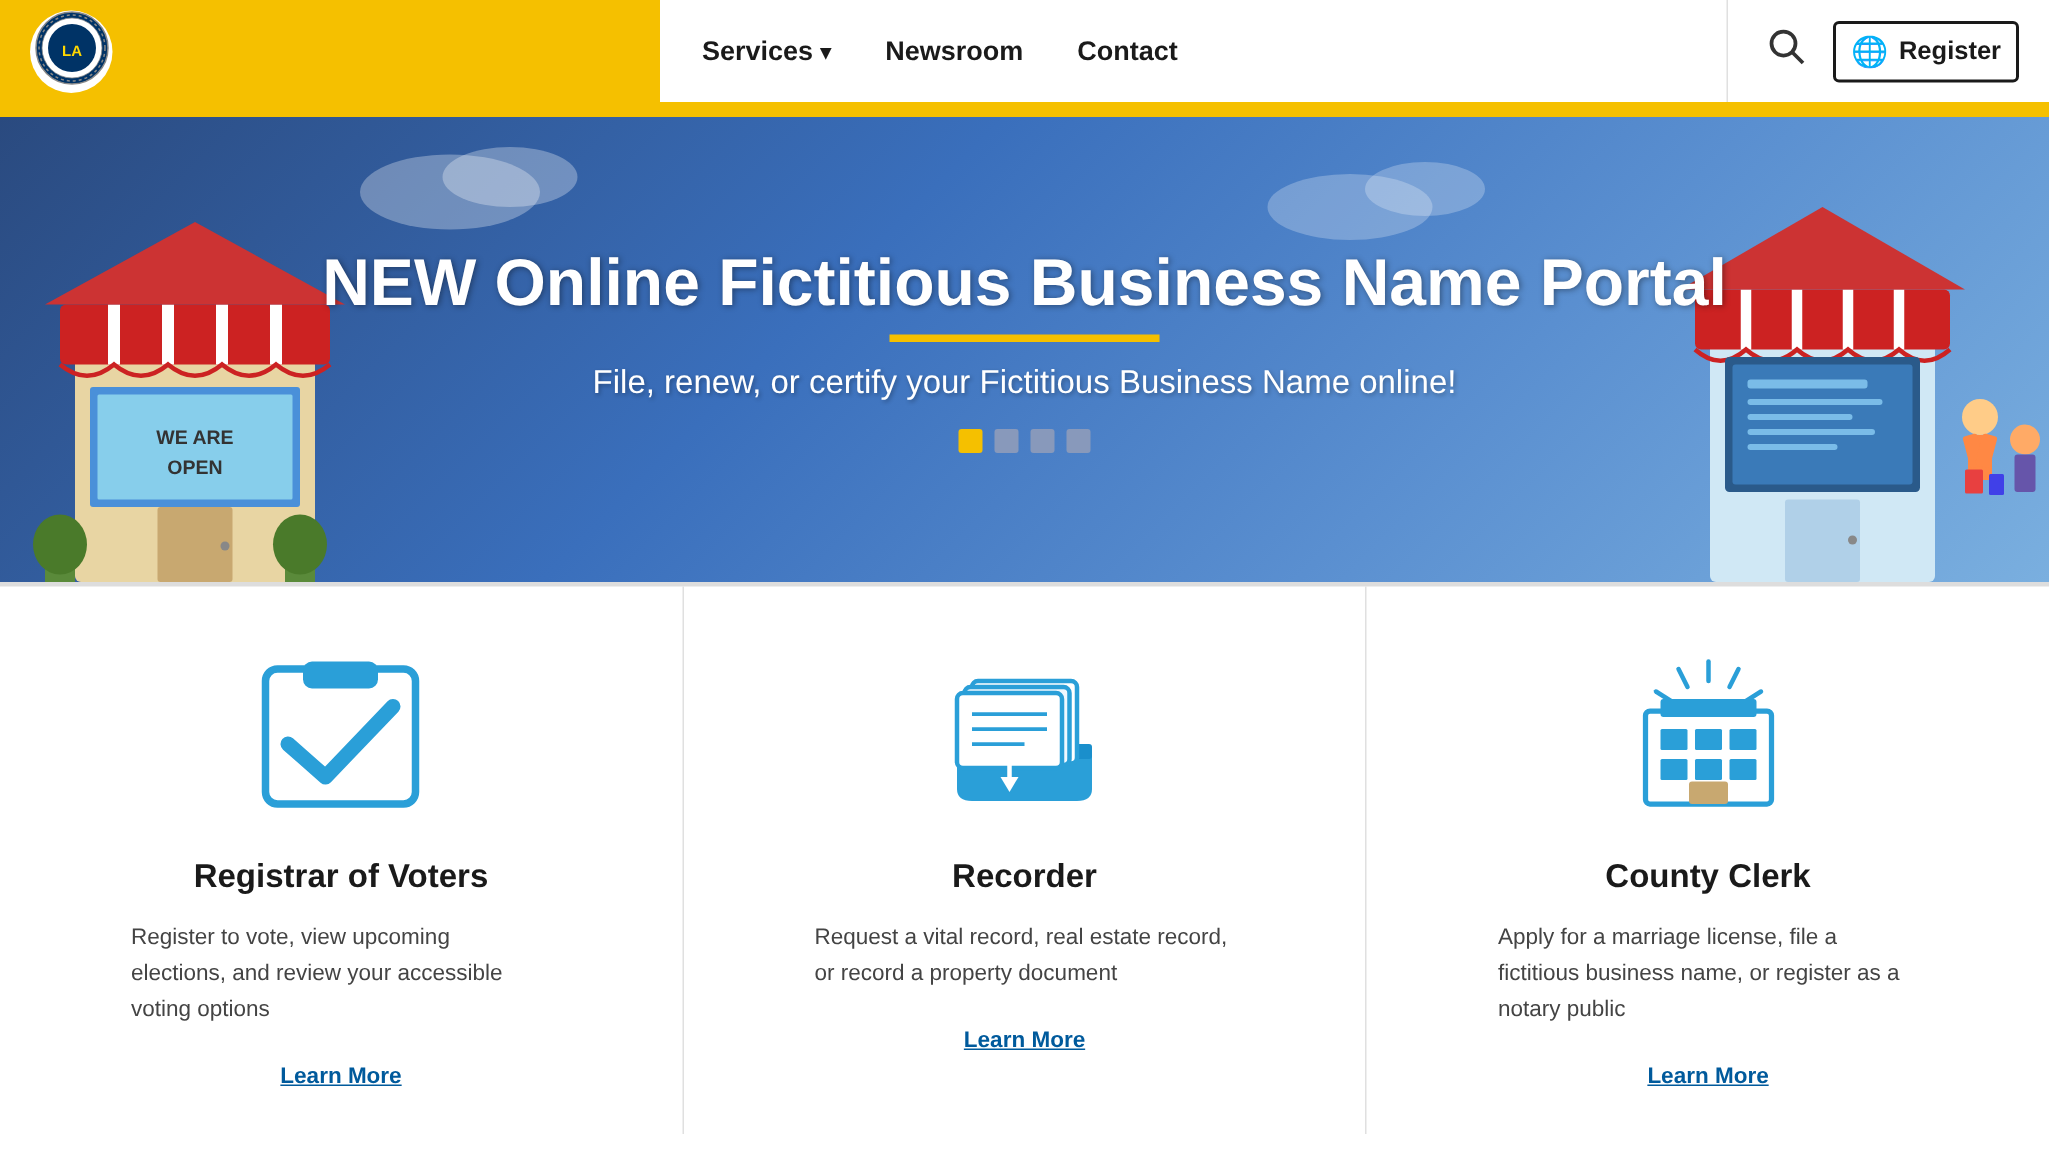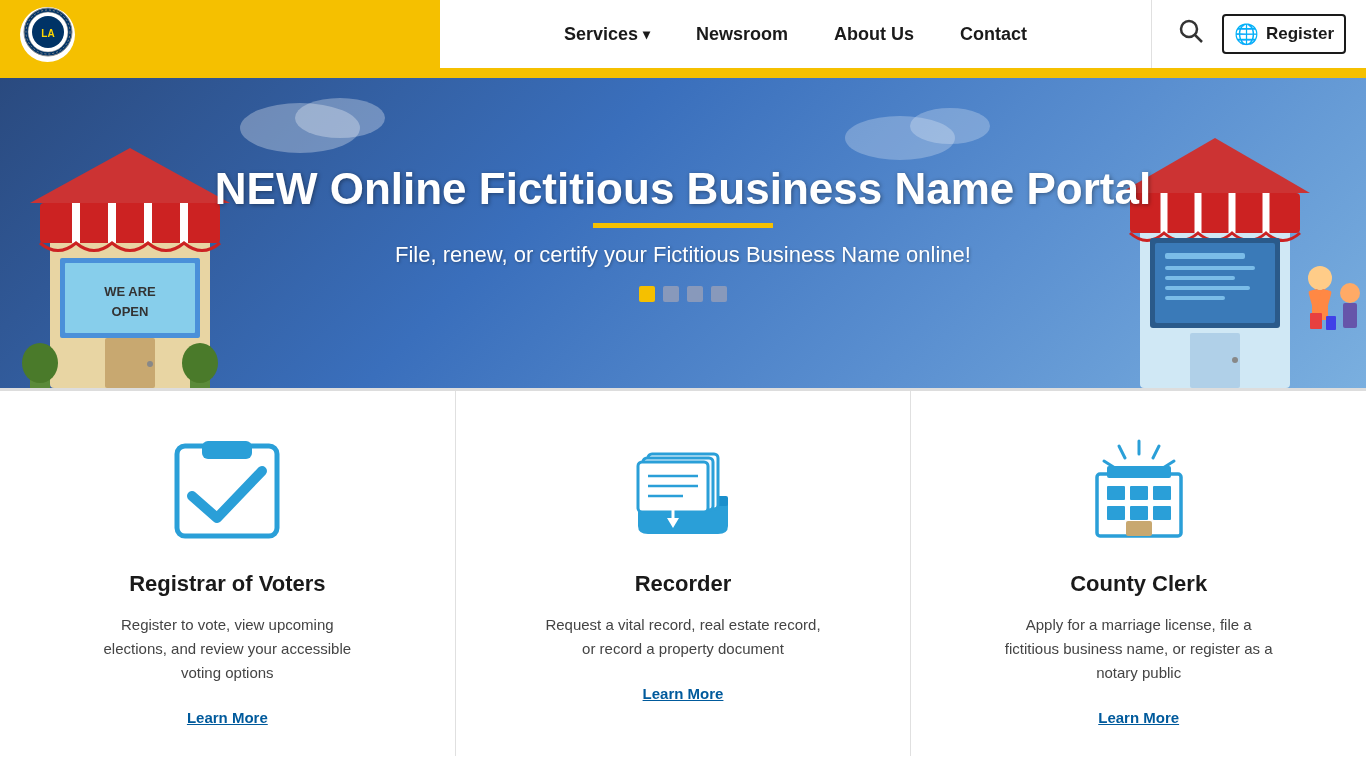--- a/index.html
+++ b/index.html
@@ -31,22 +31,20 @@
       font-size: 22px;
     }
     .logo-text-wrap { display: flex; flex-direction: column; }
     .logo-line1 { font-size: 15px; color: #1a1a1a; }
     .logo-line2 { font-size: 18px; font-weight: bold; color: #1a1a1a; }
 
     .header-nav {
       display: flex;
       align-items: center;
       flex: 1;
-      justify-content: center;
-      gap: 10px;
       padding: 13px 10px;
     }
     .nav-item {
       display: flex;
       align-items: center;
       gap: 5px;
       padding: 8px 18px;
       font-size: 18px;
       font-weight: 600;
       color: #1a1a1a;
@@ -172,21 +170,20 @@
     .card-title {
       font-size: 22px;
       font-weight: 800;
       color: #1a1a1a;
       margin-bottom: 16px;
       text-align: left;
     }
     .card-desc {
       font-size: 15px;
       color: #444;
-      text-align: center;
       line-height: 1.6;
       max-width: 280px;
     }
     .card-link {
       font-size: 15px;
       color: #005A9C;
       font-weight: 600;
       margin-top: 24px;
       cursor: pointer;
       text-decoration: underline;
@@ -222,23 +219,20 @@
 
   <nav class="header-nav">
     <a class="nav-item">
       <span>Services</span>
       <span class="nav-chevron">▾</span>
     </a>
     <a class="nav-item">
       <span>Newsroom</span>
     </a>
     <a class="nav-item">
-      <span>About Us</span>
-    </a>
-    <a class="nav-item">
       <span>Contact</span>
     </a>
   </nav>
 
   <div class="header-right">
     <div class="search-icon-btn">
       <svg width="26" height="26" viewBox="0 0 26 26" fill="none" stroke="#333" stroke-width="2.5">
         <circle cx="11" cy="11" r="8"></circle>
         <line x1="17" y1="17" x2="24" y2="24"></line>
       </svg>

